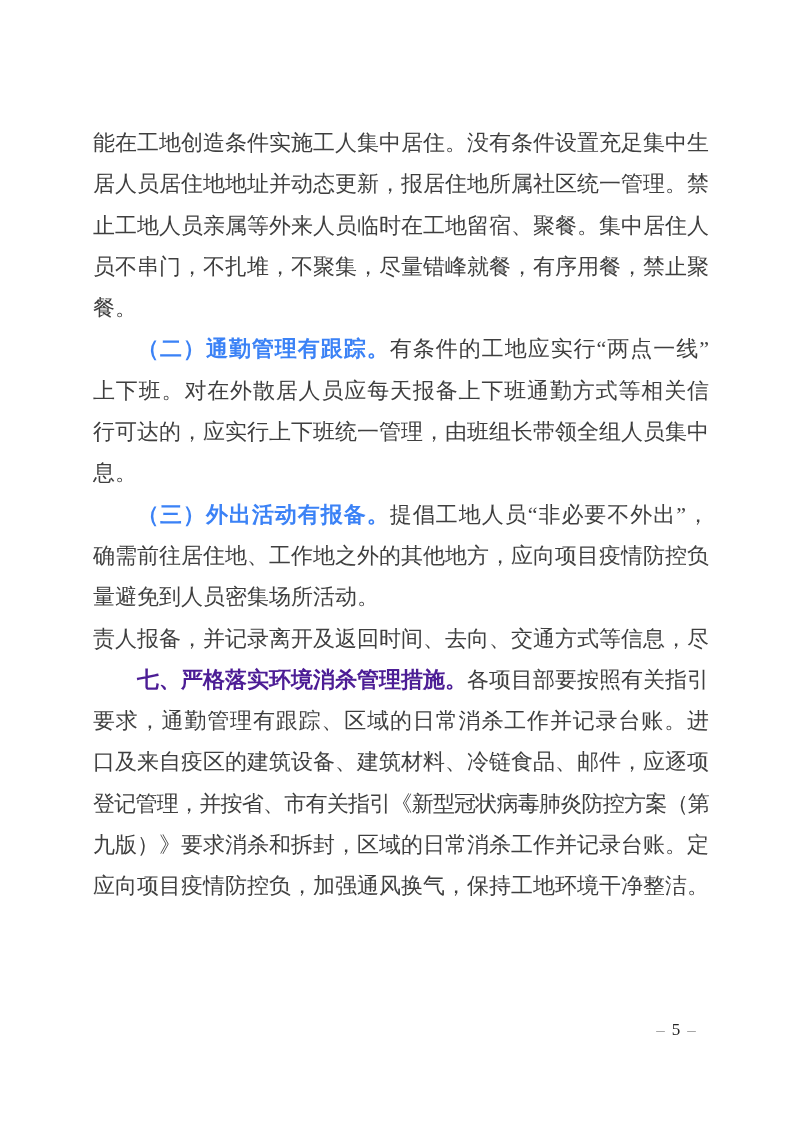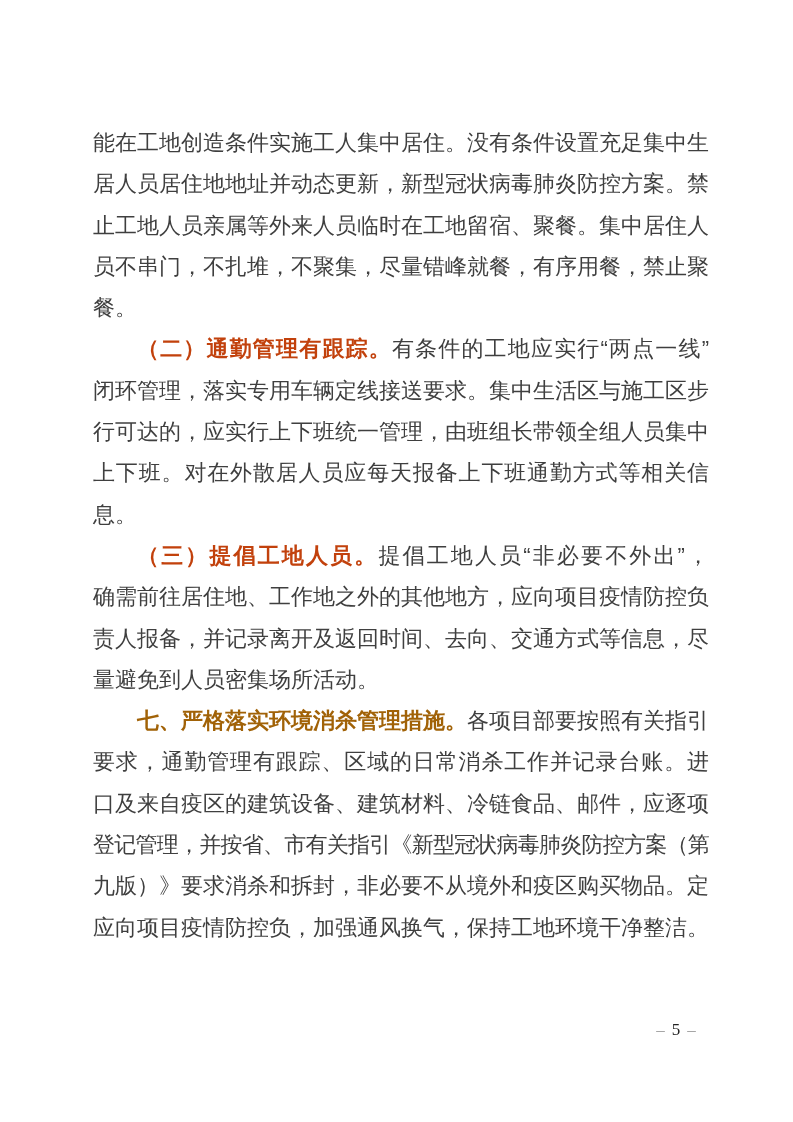--- a/index.html
+++ b/index.html
@@ -35,33 +35,33 @@
     text-align: left;
     text-align-last: left;
   }
   .line.indent {
     text-indent: 44px;
   }
   .line.tight {
     letter-spacing: -0.8px;
   }
   .seg-body {
-    font-family: Liberation Sans, sans-serif;
+    font-family: Liberation Serif, serif;
     font-weight: 400;
     color: #3f3f3f;
   }
   .seg-subheading {
     font-family: "Liberation Serif", "DejaVu Serif", serif;
     font-weight: 700;
-    color: #c2410c;
+    color: #3b82f6;
   }
   .seg-heading {
     font-family: "Liberation Sans", "DejaVu Sans", sans-serif;
     font-weight: 700;
-    color: #a16207;
+    color: #4c1d95;
   }
   .page-footer {
     position: absolute;
     left: 628px;
     top: 1018px;
     width: 96px;
     height: 24px;
     line-height: 24px;
     text-align: center;
     font-size: 17px;
@@ -76,43 +76,42 @@
     margin: 0 7px;
   }
 </style>
 </head>
 <body>
 
 <div class="page">
   <div class="text-block">
       <div class="para">
         <div class="line"><span class="seg-body">能在工地创造条件实施工人集中居住。没有条件设置充足集中生</span></div>
-        <div class="line"><span class="seg-body">居人员居住地地址并动态更新，新型冠状病毒肺炎防控方案。禁</span></div>
+        <div class="line"><span class="seg-body">居人员居住地地址并动态更新，报居住地所属社区统一管理。禁</span></div>
         <div class="line"><span class="seg-body">止工地人员亲属等外来人员临时在工地留宿、聚餐。集中居住人</span></div>
         <div class="line"><span class="seg-body">员不串门，不扎堆，不聚集，尽量错峰就餐，有序用餐，禁止聚</span></div>
         <div class="line last"><span class="seg-body">餐。</span></div>
       </div>
       <div class="para">
         <div class="line indent"><span class="seg-subheading">（二）通勤管理有跟踪。</span><span class="seg-body">有条件的工地应实行“两点一线”</span></div>
-        <div class="line"><span class="seg-body">闭环管理，落实专用车辆定线接送要求。集中生活区与施工区步</span></div>
+        <div class="line"><span class="seg-body">上下班。对在外散居人员应每天报备上下班通勤方式等相关信</span></div>
         <div class="line"><span class="seg-body">行可达的，应实行上下班统一管理，由班组长带领全组人员集中</span></div>
-        <div class="line"><span class="seg-body">上下班。对在外散居人员应每天报备上下班通勤方式等相关信</span></div>
         <div class="line last"><span class="seg-body">息。</span></div>
       </div>
       <div class="para">
-        <div class="line indent"><span class="seg-subheading">（三）提倡工地人员。</span><span class="seg-body">提倡工地人员“非必要不外出”，</span></div>
+        <div class="line indent"><span class="seg-subheading">（三）外出活动有报备。</span><span class="seg-body">提倡工地人员“非必要不外出”，</span></div>
         <div class="line"><span class="seg-body">确需前往居住地、工作地之外的其他地方，应向项目疫情防控负</span></div>
+        <div class="line last"><span class="seg-body">量避免到人员密集场所活动。</span></div>
         <div class="line"><span class="seg-body">责人报备，并记录离开及返回时间、去向、交通方式等信息，尽</span></div>
-        <div class="line last"><span class="seg-body">量避免到人员密集场所活动。</span></div>
       </div>
       <div class="para">
         <div class="line indent"><span class="seg-heading">七、严格落实环境消杀管理措施。</span><span class="seg-body">各项目部要按照有关指引</span></div>
         <div class="line"><span class="seg-body">要求，通勤管理有跟踪、区域的日常消杀工作并记录台账。进</span></div>
         <div class="line"><span class="seg-body">口及来自疫区的建筑设备、建筑材料、冷链食品、邮件，应逐项</span></div>
         <div class="line tight"><span class="seg-body">登记管理，并按省、市有关指引《新型冠状病毒肺炎防控方案（第</span></div>
-        <div class="line"><span class="seg-body">九版）》要求消杀和拆封，非必要不从境外和疫区购买物品。定</span></div>
+        <div class="line"><span class="seg-body">九版）》要求消杀和拆封，区域的日常消杀工作并记录台账。定</span></div>
         <div class="line"><span class="seg-body">应向项目疫情防控负，加强通风换气，保持工地环境干净整洁。</span></div>
       </div>
     </div>
   <div class="page-footer">
     <span class="dash">–</span><span class="num">5</span><span class="dash">–</span>
   </div>
 </div>
 
 </body></html>

